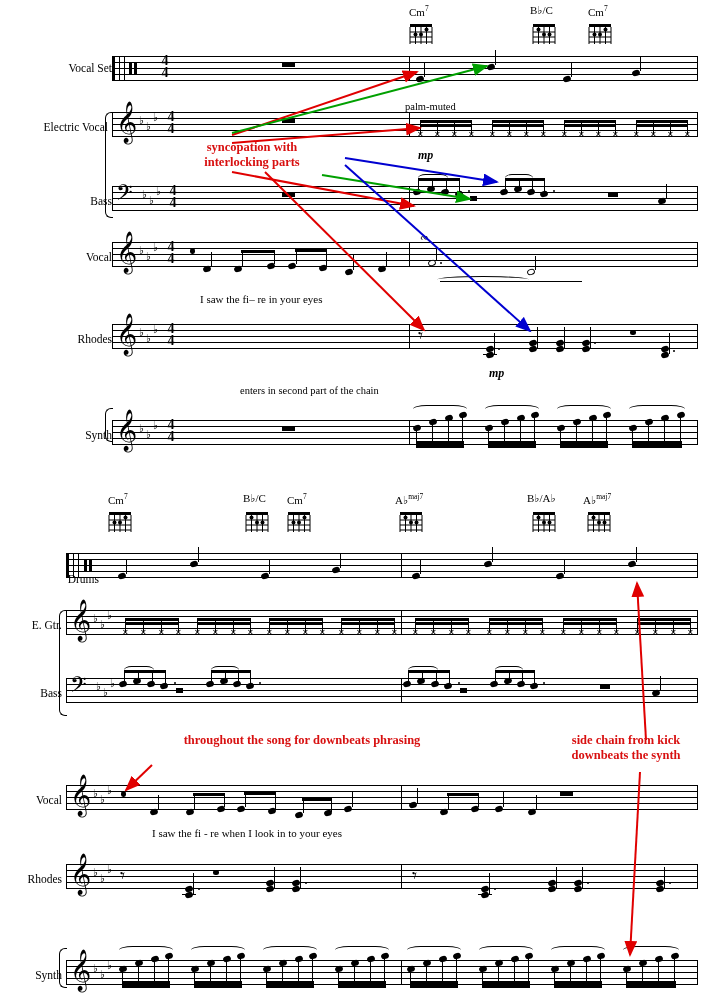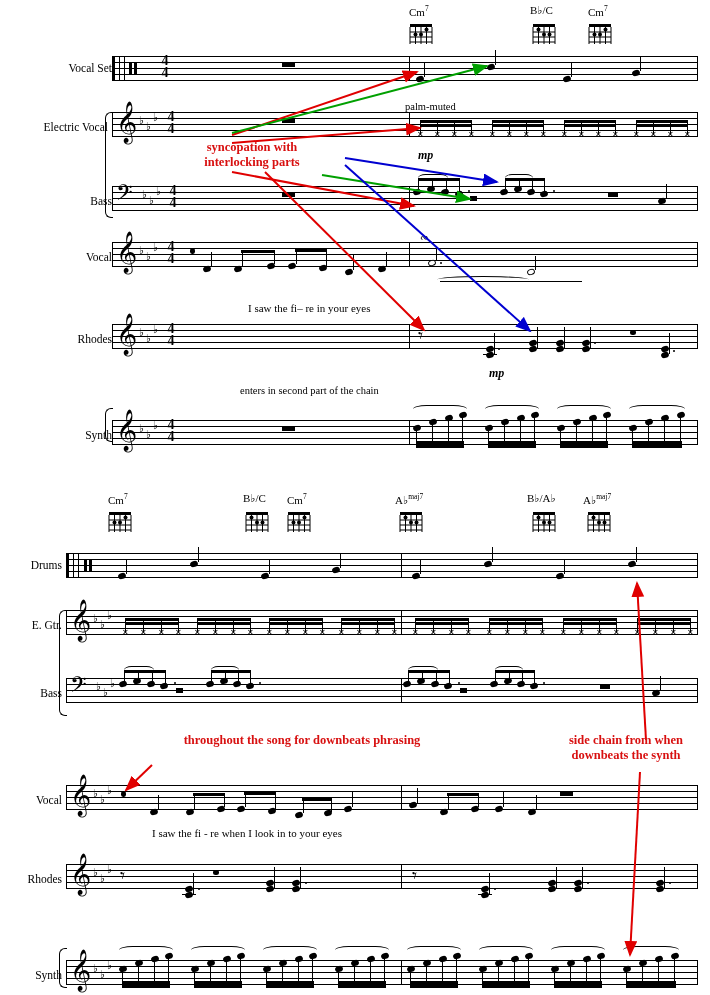--- a/index.html
+++ b/index.html
@@ -424,21 +424,21 @@
         <div class="stem" style="left:385.5px;top:252px;height:15px;"></div>
         <div class="abs" style="left:420px;top:232px;font-size:10px;font-family:'DejaVu Sans',sans-serif;">∾</div>
         <div class="notehead open" style="left:428px;top:260px;"></div>
         <div class="stem" style="left:436px;top:246px;height:15px;"></div>
         <div class="dot" style="left:440px;top:262px;"></div>
         <div class="notehead open" style="left:527px;top:269px;"></div>
         <div class="stem" style="left:535px;top:256px;height:14px;"></div>
         <div class="tie" style="left:437px;top:276px;width:92px;"></div>
         <div class="staff-line" style="left:440px;top:281px;width:142px;"></div>
       </div>
-      <div class="lyric" style="left:200px;top:302px;margin-left:48px;">I  saw  the fi–    re  in  your   eyes</div>
+      <div class="lyric" style="left:200px;top:293px;">I  saw  the fi–    re  in  your   eyes</div>
     </div>
 
     <div class="inst-label" style="left:20px;top:333px;width:92px;">Rhodes</div>
     <div>
       <div class="staff-line" style="left:112px;top:324px;width:586px;"></div>
       <div class="staff-line" style="left:112px;top:330px;width:586px;"></div>
       <div class="staff-line" style="left:112px;top:336px;width:586px;"></div>
       <div class="staff-line" style="left:112px;top:342px;width:586px;"></div>
       <div class="staff-line" style="left:112px;top:348px;width:586px;"></div>
       <div class="barline" style="left:112px;top:324px;height:25px;"></div>
@@ -650,21 +650,21 @@
         <line x1="24" y1="9" x2="24" y2="26" stroke="#000" stroke-width="1"></line>
         <line x1="2" y1="14" x2="24" y2="14" stroke="#000" stroke-width="1"></line>
         <line x1="2" y1="19" x2="24" y2="19" stroke="#000" stroke-width="1"></line>
         <line x1="2" y1="24" x2="24" y2="24" stroke="#000" stroke-width="1"></line>
         <circle cx="7.5" cy="11.5" r="2" fill="#000"></circle>
         <circle cx="13" cy="16.5" r="2" fill="#000"></circle>
         <circle cx="18.5" cy="16.5" r="2" fill="#000"></circle>
       </svg>
     </div>
 
-    <div class="inst-label" style="left:0px;top:79px;width:62px;">Drums</div>
+    <div class="inst-label" style="left:0px;top:93px;width:62px;padding-left:37px;">Drums</div>
     <div>
       <div class="staff-line" style="left:66px;top:73px;width:632px;"></div>
       <div class="staff-line" style="left:66px;top:79px;width:632px;"></div>
       <div class="staff-line" style="left:66px;top:85px;width:632px;"></div>
       <div class="staff-line" style="left:66px;top:91px;width:632px;"></div>
       <div class="staff-line" style="left:66px;top:97px;width:632px;"></div>
       <div class="thickbar" style="left:66px;top:73px;height:25px;"></div>
       <div class="barline" style="left:73px;top:73px;height:25px;"></div>
       <div class="barline" style="left:78px;top:73px;height:25px;"></div>
       <div class="abs" style="left:84px;top:79px;width:3.4px;height:13px;background:#000;"></div>
@@ -1114,17 +1114,17 @@
   <div class="annot" style="left:185px;top:140px;width:134px;">
     <div>syncopation with</div>
     <div>interlocking parts</div>
   </div>
 
   <div class="annot" style="left:162px;top:733px;width:280px;">
     <div>throughout the song for downbeats phrasing</div>
   </div>
 
   <div class="annot" style="left:552px;top:733px;width:148px;">
-    <div>side chain from when</div>
+    <div>side chain from kick</div>
     <div>downbeats the synth</div>
   </div>
 
 </div>
 
 </body></html>

